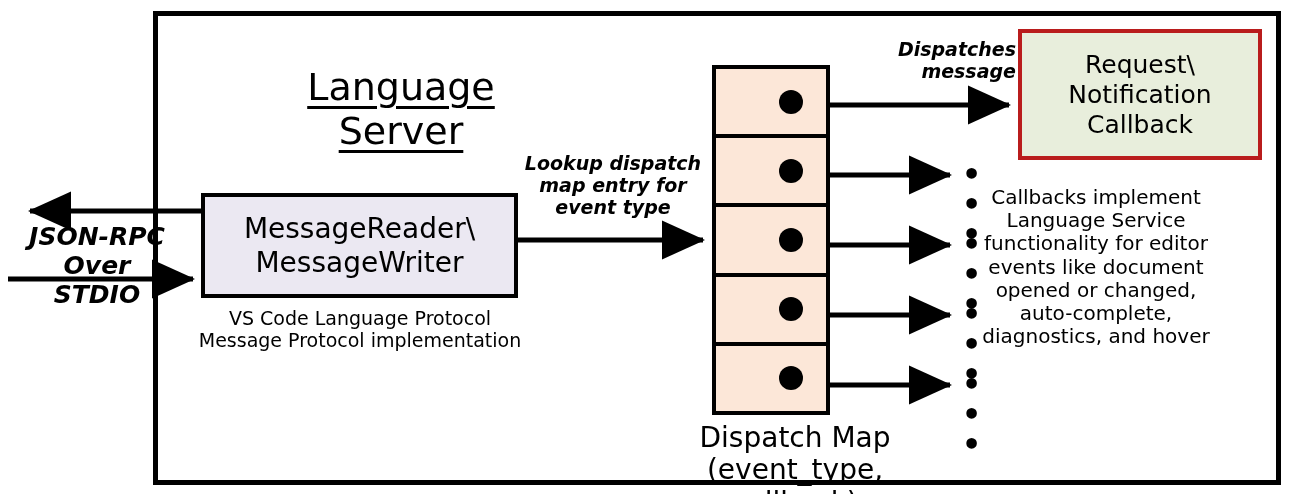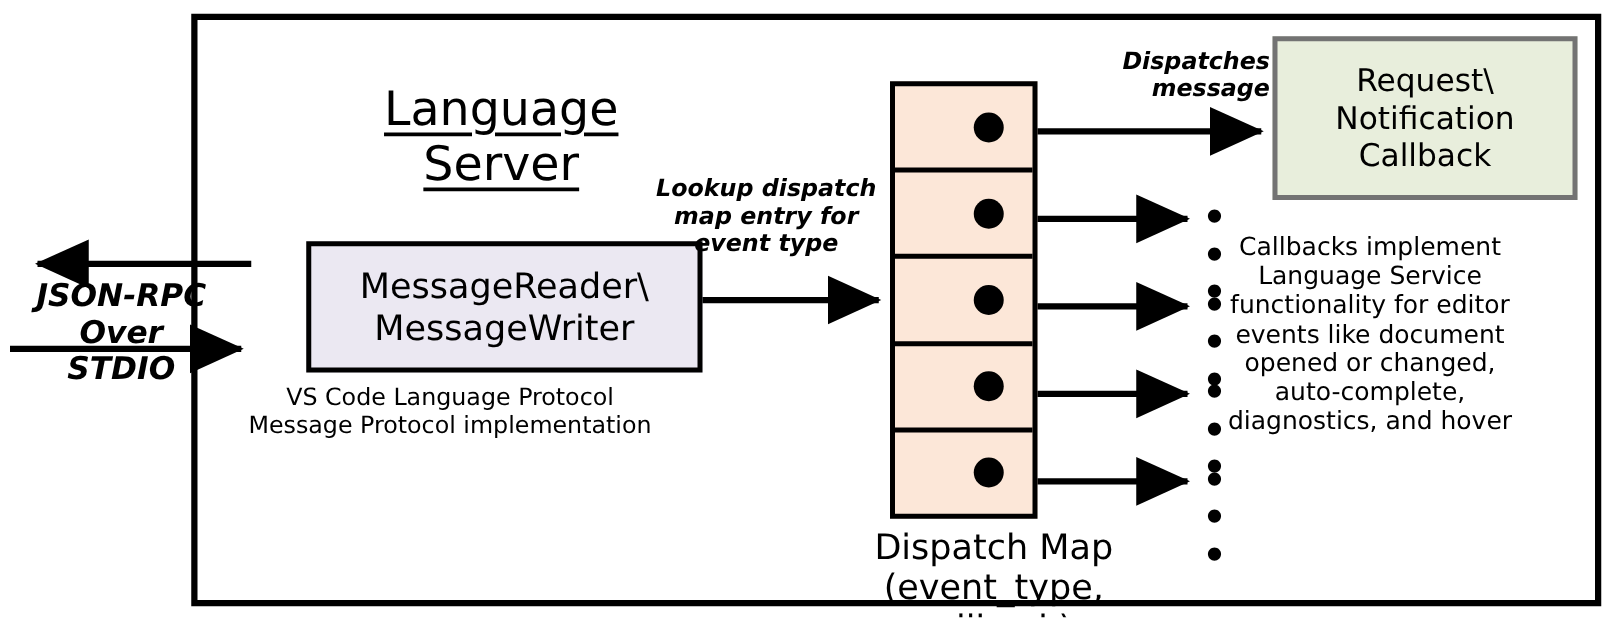--- a/index.html
+++ b/index.html
@@ -59,40 +59,39 @@
     left: 201px;
     top: 193px;
     width: 317px;
     height: 105px;
     background: #ebe8f2;
     border: 4px solid #000000;
     box-sizing: border-box;
     display: flex;
     align-items: center;
     justify-content: center;
-    margin-left: 44px;
   }
   #msg-box-label {
     font-size: 28px;
     text-align: center;
     line-height: 1.2;
     white-space: pre-line;
     color: #000;
   }
   #msg-caption {
     left: 195px;
     top: 307px;
     width: 330px;
     font-size: 19px;
   }
 
   
   #lookup-label {
     left: 518px;
-    top: 140px;
+    top: 152px;
     width: 190px;
     font-size: 19px;
     font-style: italic;
     font-weight: 600;
   }
 
   
   #dispatch-map {
     position: absolute;
     left: 712px;
@@ -143,21 +142,21 @@
   }
 
   
   #callback-box {
     position: absolute;
     left: 1018px;
     top: 29px;
     width: 244px;
     height: 131px;
     background: #e8eedc;
-    border: 4px solid #737373;
+    border: 4px solid #b91c1c;
     box-sizing: border-box;
     display: flex;
     align-items: center;
     justify-content: center;
   }
   #callback-box-label {
     font-size: 25px;
     text-align: center;
     line-height: 1.2;
     white-space: pre-line;

